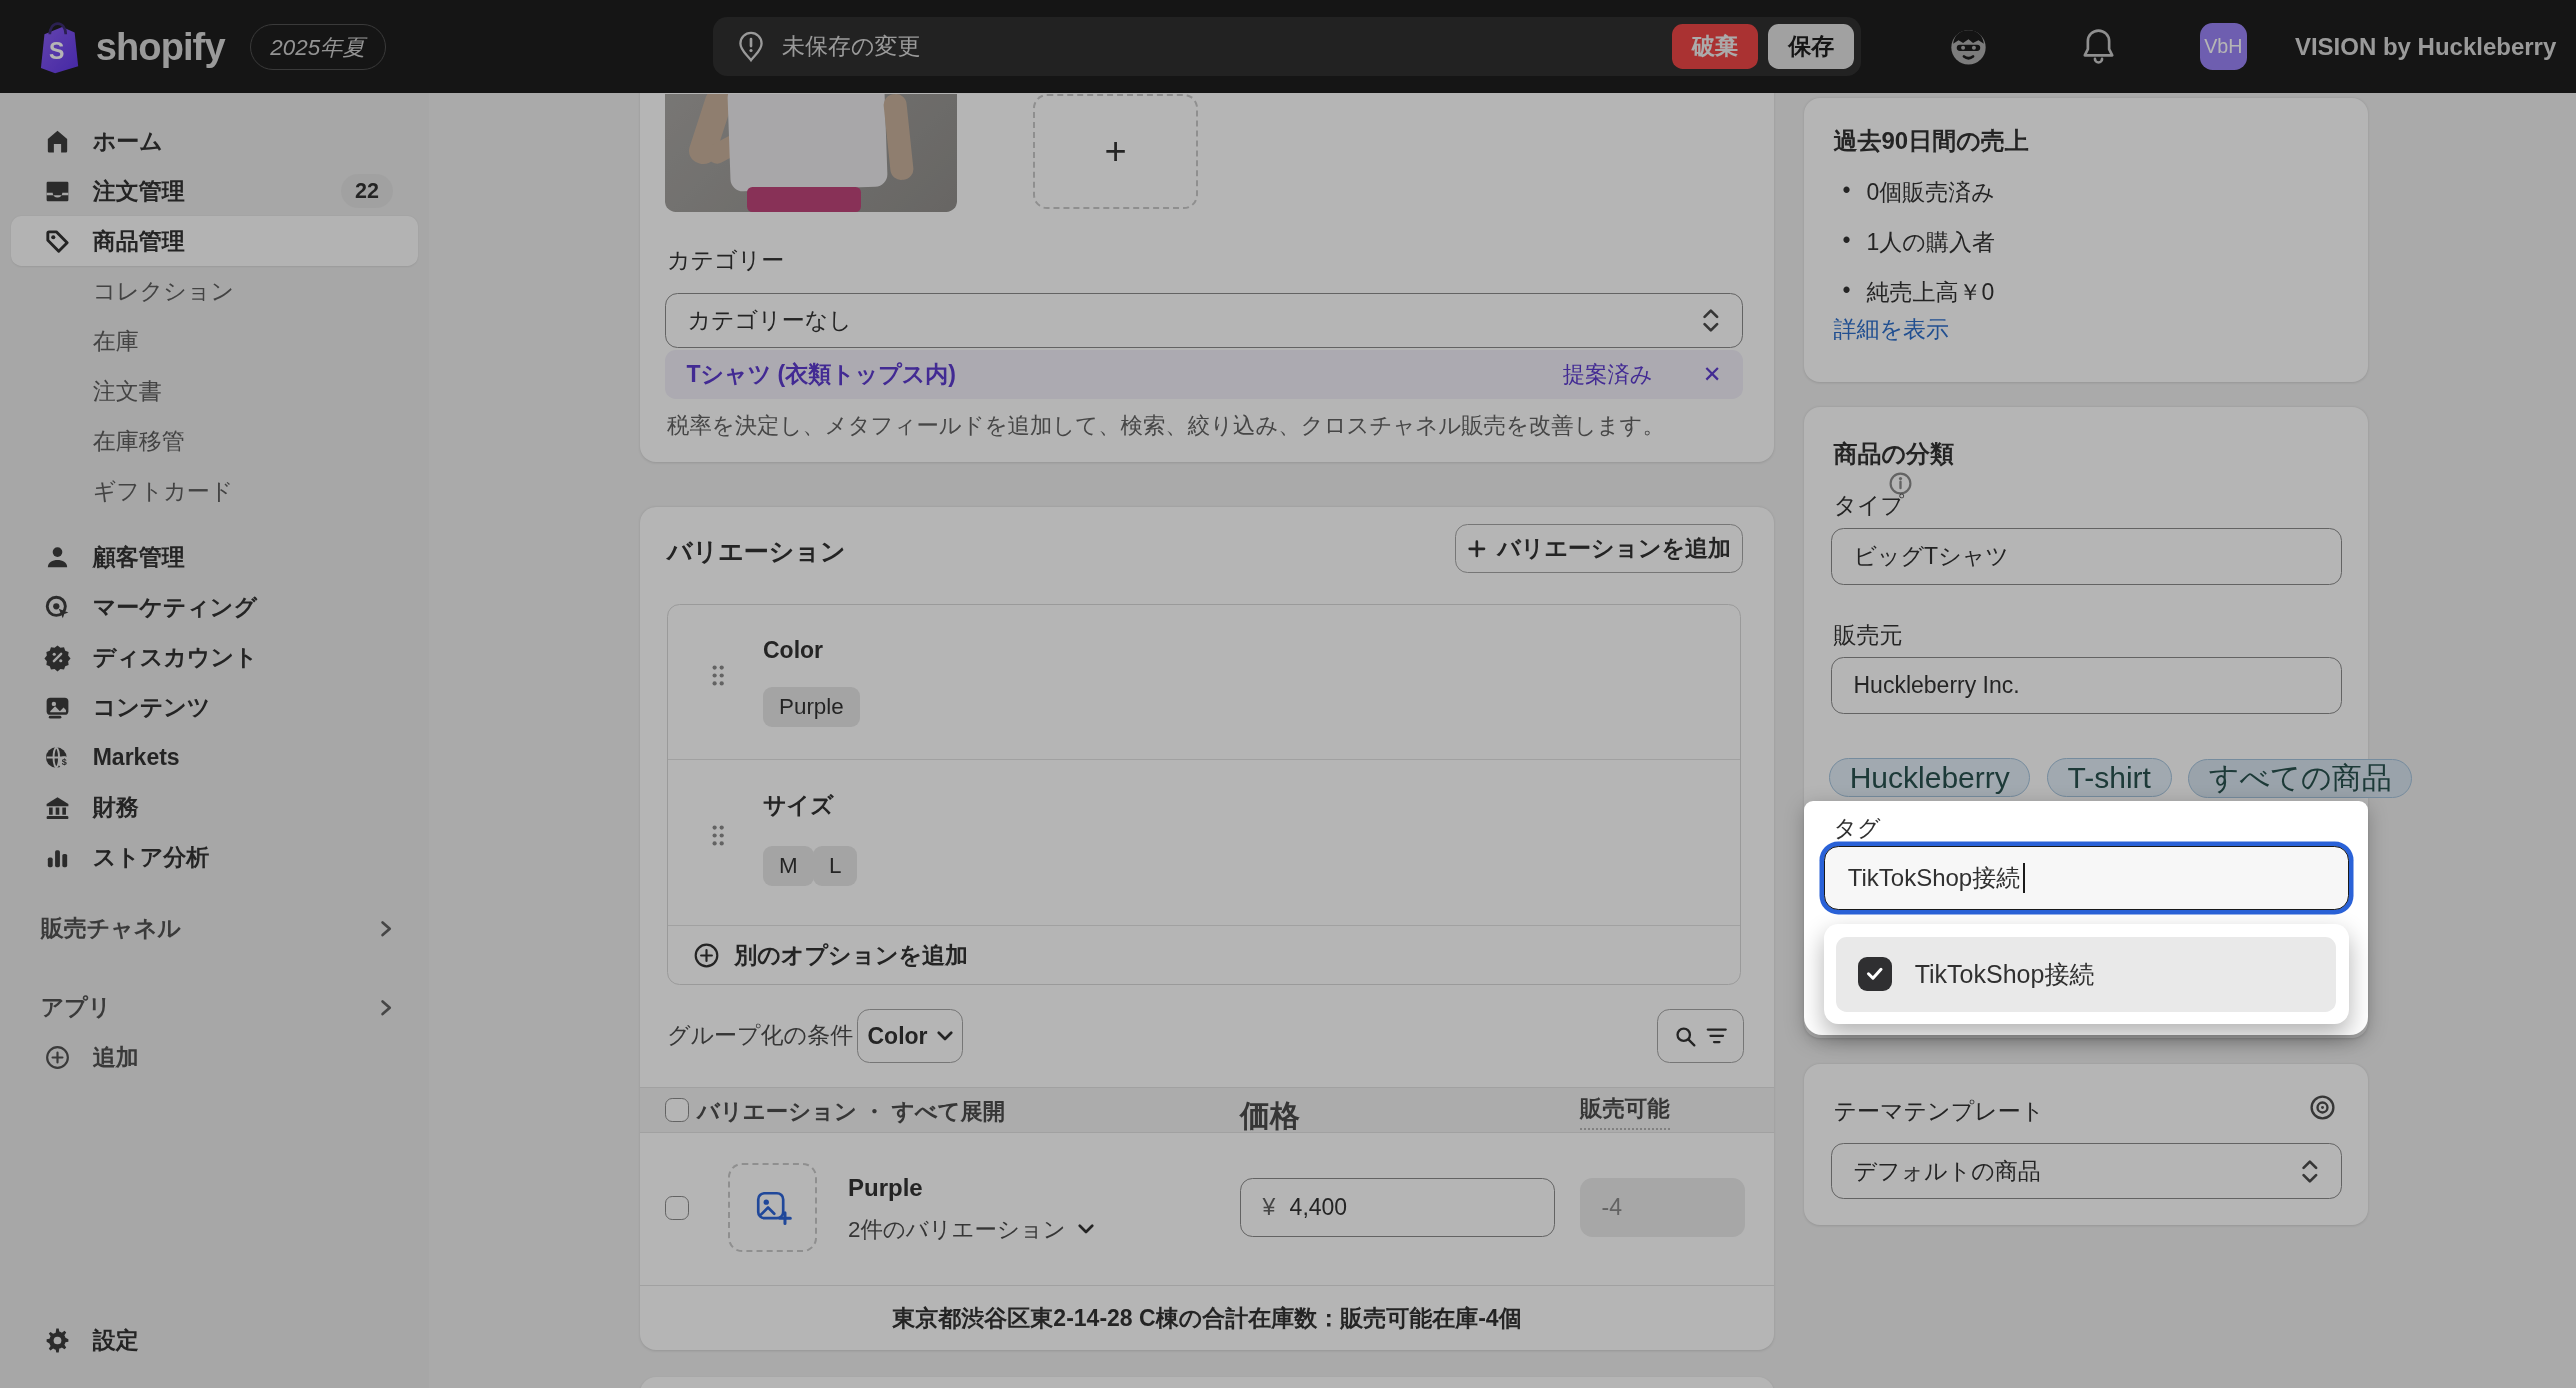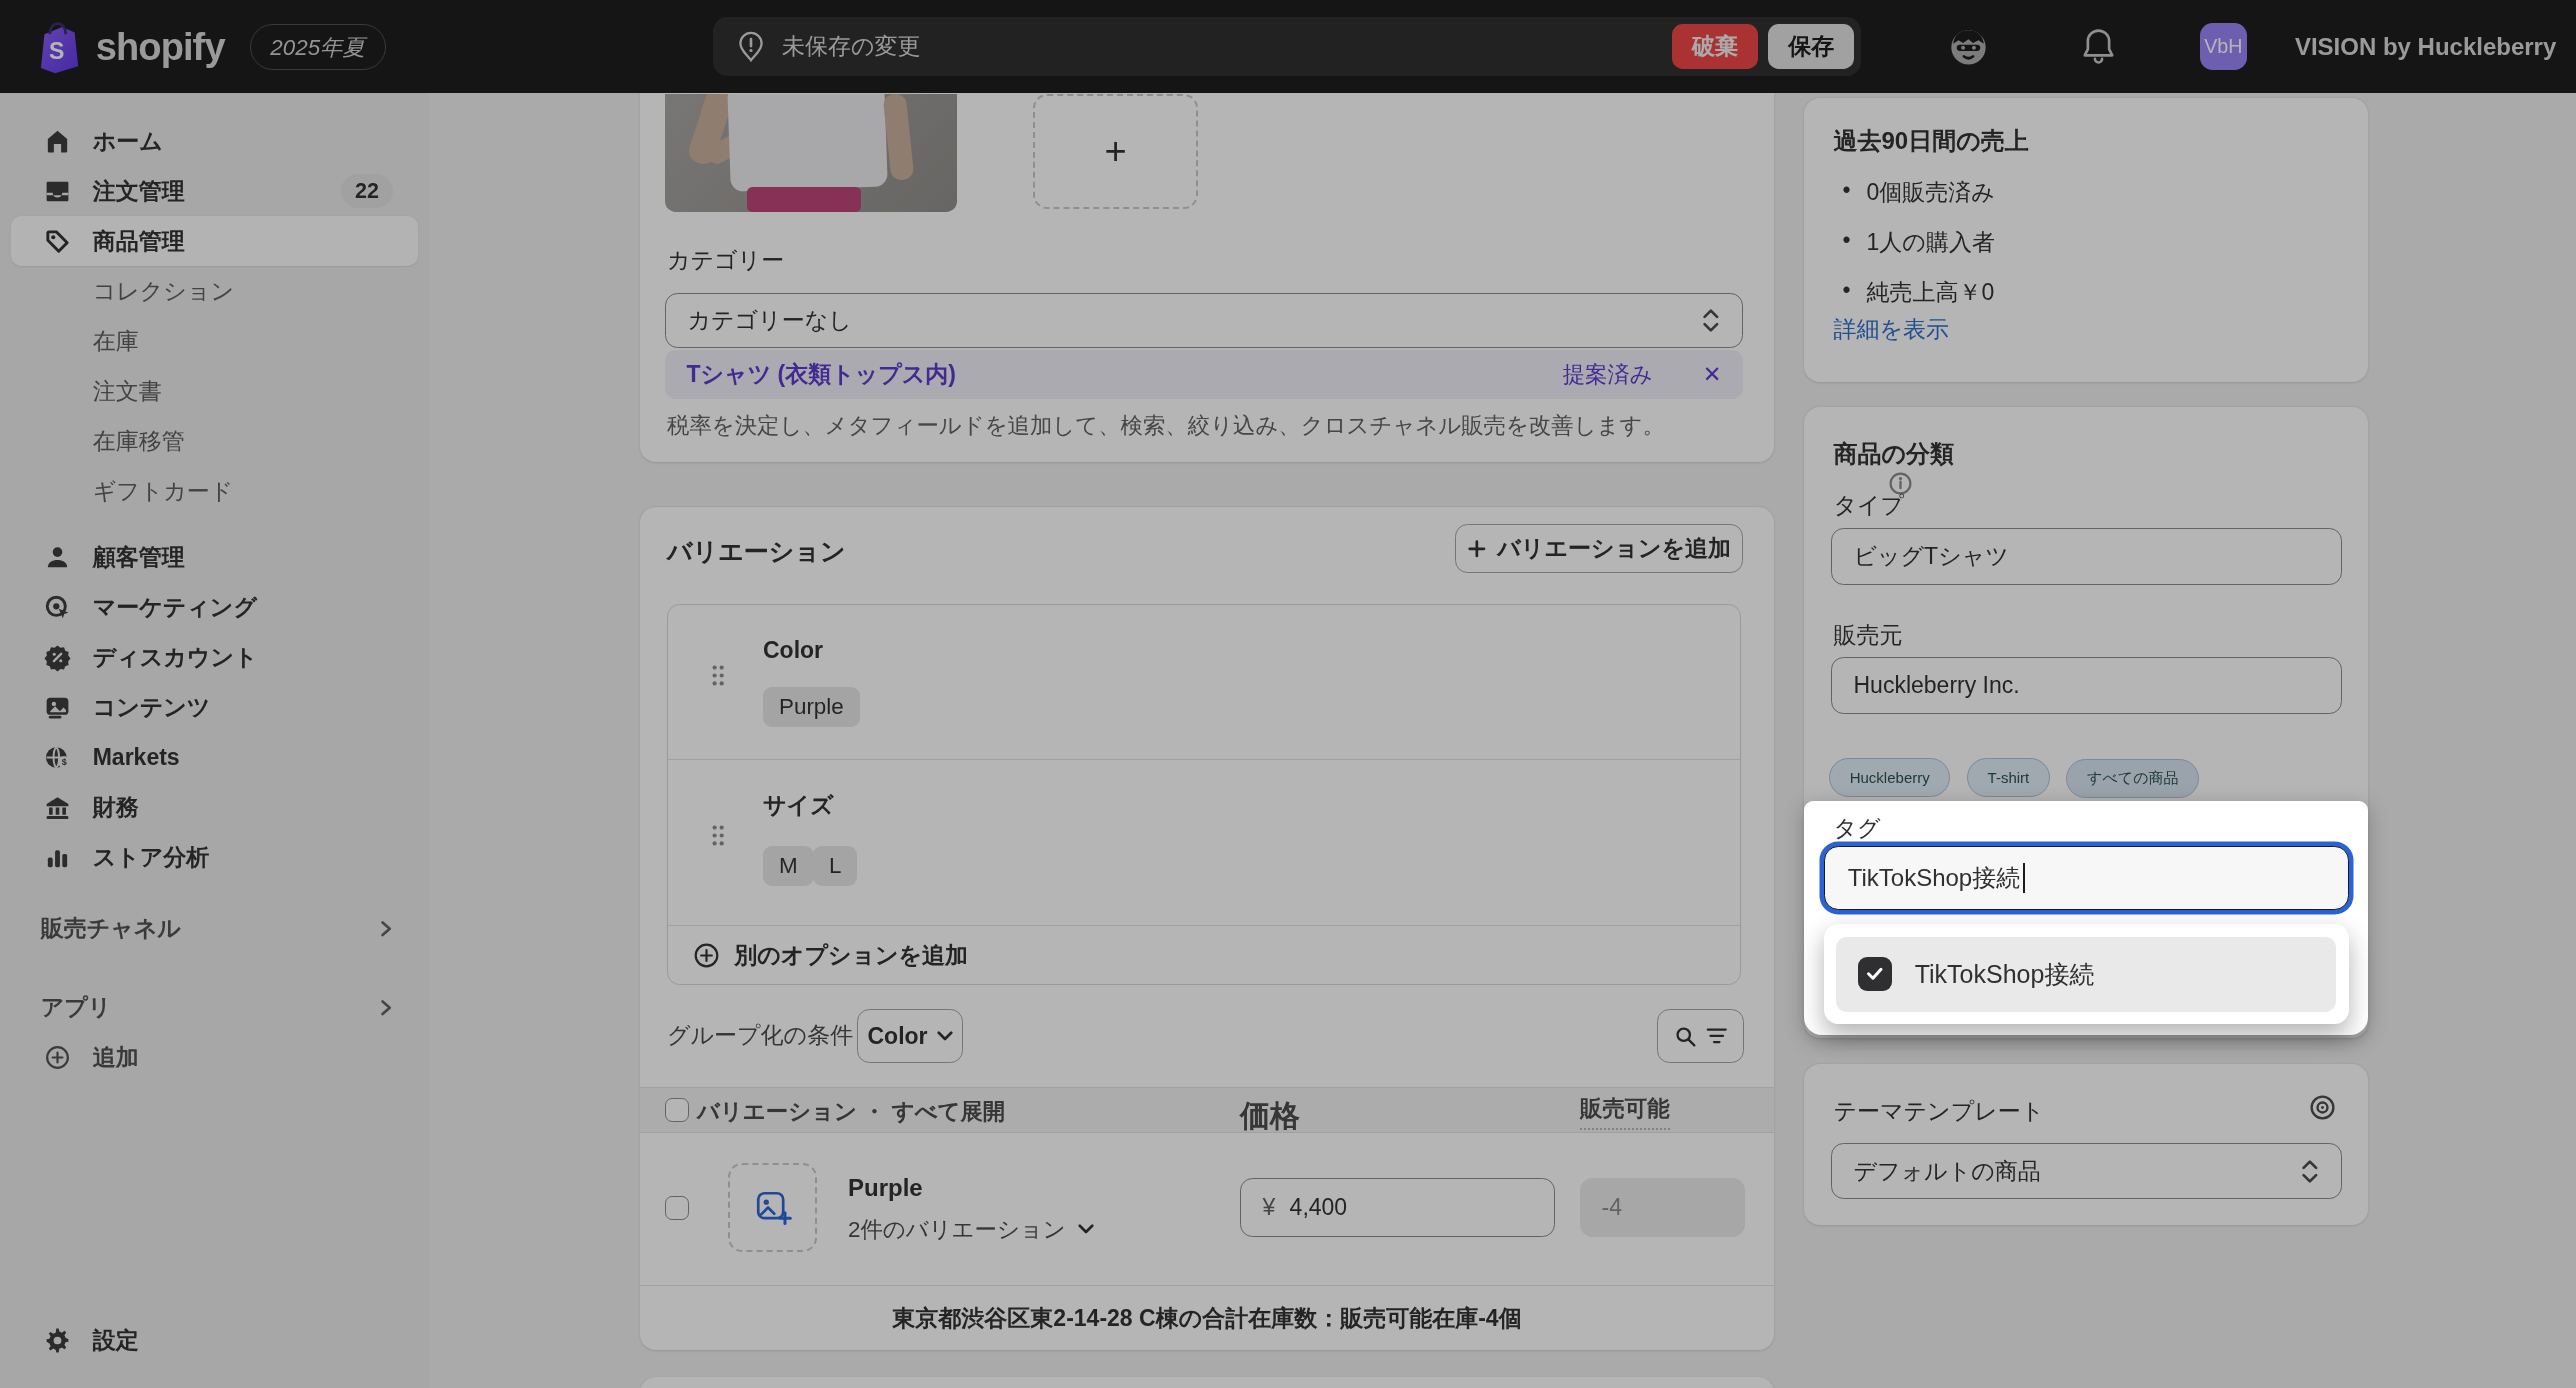--- a/index.html
+++ b/index.html
@@ -41,21 +41,21 @@
   .fld-label{font-size:23px;color:#303030;}
   .input{border:1.8px solid #8a8a8a;border-radius:12.5px;background:#fff;display:flex;align-items:center;
          box-sizing:border-box;font-size:23px;color:#303030;padding:0 21.5px;}
   .btn-outline{border:1.8px solid #a5a5a5;border-radius:12.5px;background:#fff;display:flex;align-items:center;
                justify-content:center;font-size:23px;font-weight:600;color:#303030;box-sizing:border-box;cursor:pointer;}
   .chip{background:#e7e7e7;border-radius:9px;font-size:22.4px;color:#303030;display:inline-flex;
         align-items:center;justify-content:center;padding:7.2px 16px;}
   .checkbox{width:24px;height:24px;border:1.8px solid #8a8a8a;border-radius:7.2px;background:#fff;box-sizing:border-box;}
   .dash-tile{border:2.7px dashed #c9c9c9;border-radius:14.3px;box-sizing:border-box;background:#fff;}
   .link-chip{height:39px;border:1.8px solid #a5c4de;background:#e2eef8;border-radius:21.5px;display:inline-flex;
-             align-items:center;padding:0 19.7px;font-size:15px;color:#26504d;margin-right:12.5px;box-sizing:border-box;}
+             align-items:center;padding:0 19.7px;font-size:30px;color:#26504d;margin-right:12.5px;box-sizing:border-box;}
   .bullet{display:flex;align-items:flex-start;font-size:23px;color:#303030;margin-bottom:19px;}
   .bullet .dot{font-size:23px;margin:0 16px 0 9px;}
   
   #spotlight{position:absolute;left:1804px;top:801px;width:564px;height:234px;background:#fff;
              border-radius:9px 9px 18px 18px;z-index:40;
              box-shadow:0 5.4px 19.7px rgba(0,0,0,.25), 0 0 0 8944px rgba(10,10,10,0.30);}
   #tag-input{position:absolute;left:19.7px;top:45px;width:525px;height:64px;background:#f7f7f7;
              border:1.8px solid #1a1a1a;border-radius:14.3px;box-shadow:0 0 0 4.5px #2a62d8;
              display:flex;align-items:center;padding:0 23px;box-sizing:border-box;font-size:24px;color:#303030;}
   .caret{display:inline-block;width:1.8px;height:30px;background:#1a1a1a;margin-left:2.7px;}

